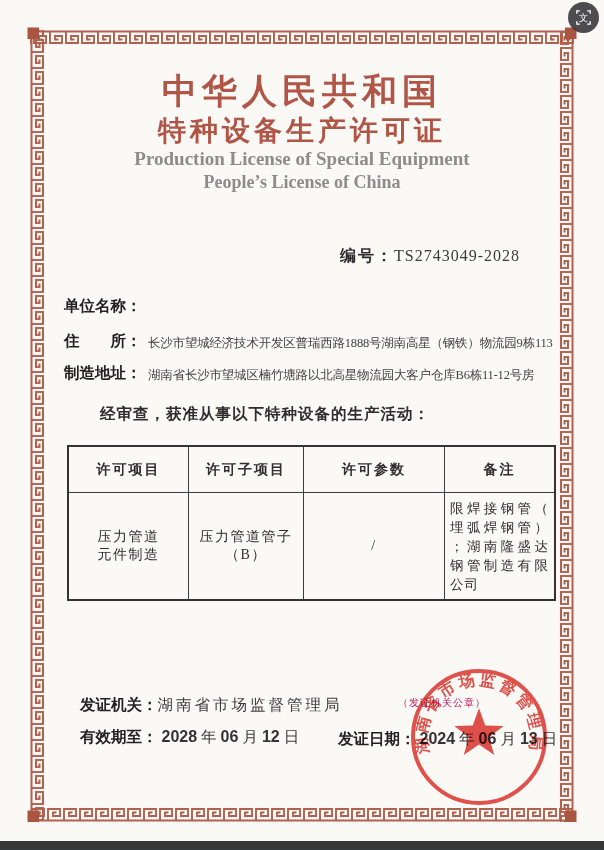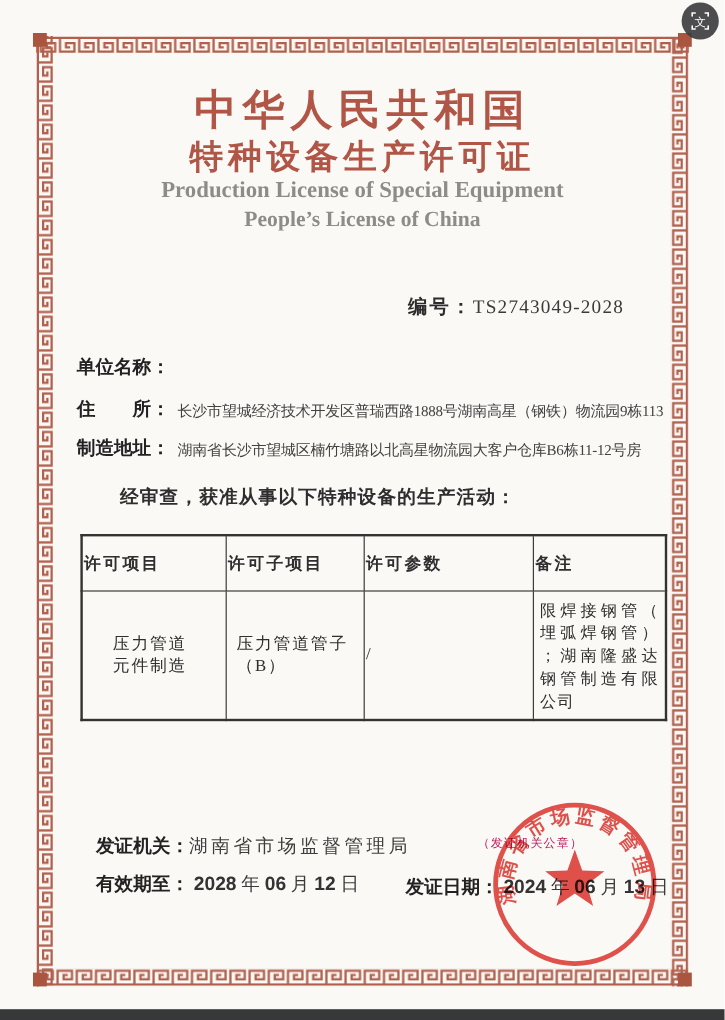--- a/index.html
+++ b/index.html
@@ -45,21 +45,21 @@
   #statement{
     position:absolute;top:404px;left:100px;
     font-size:15.5px;font-weight:700;color:#2e2e2e;letter-spacing:1px;
   }
   
   #lic-table{
     position:absolute;top:445px;left:67px;
     border-collapse:collapse;table-layout:fixed;width:474px;
   }
   #lic-table th,#lic-table td{
-    border:1px solid #3c3c3c;text-align:left;vertical-align:middle;
+    border:1px solid #3c3c3c;text-align:center;vertical-align:middle;
     font-size:14px;color:#2f2f2f;
   }
   #lic-table{border:2px solid #333;}
   #lic-table th{height:43px;font-weight:700;letter-spacing:2px;}
   #lic-table td{height:104px;letter-spacing:1.5px;}
   #lic-table .c1{width:117px;}
   #lic-table .c2{width:112px;}
   #lic-table .c3{width:138px;}
   #lic-table .c4{width:107px;}
   #lic-table td.c1{padding:0 25px;}

